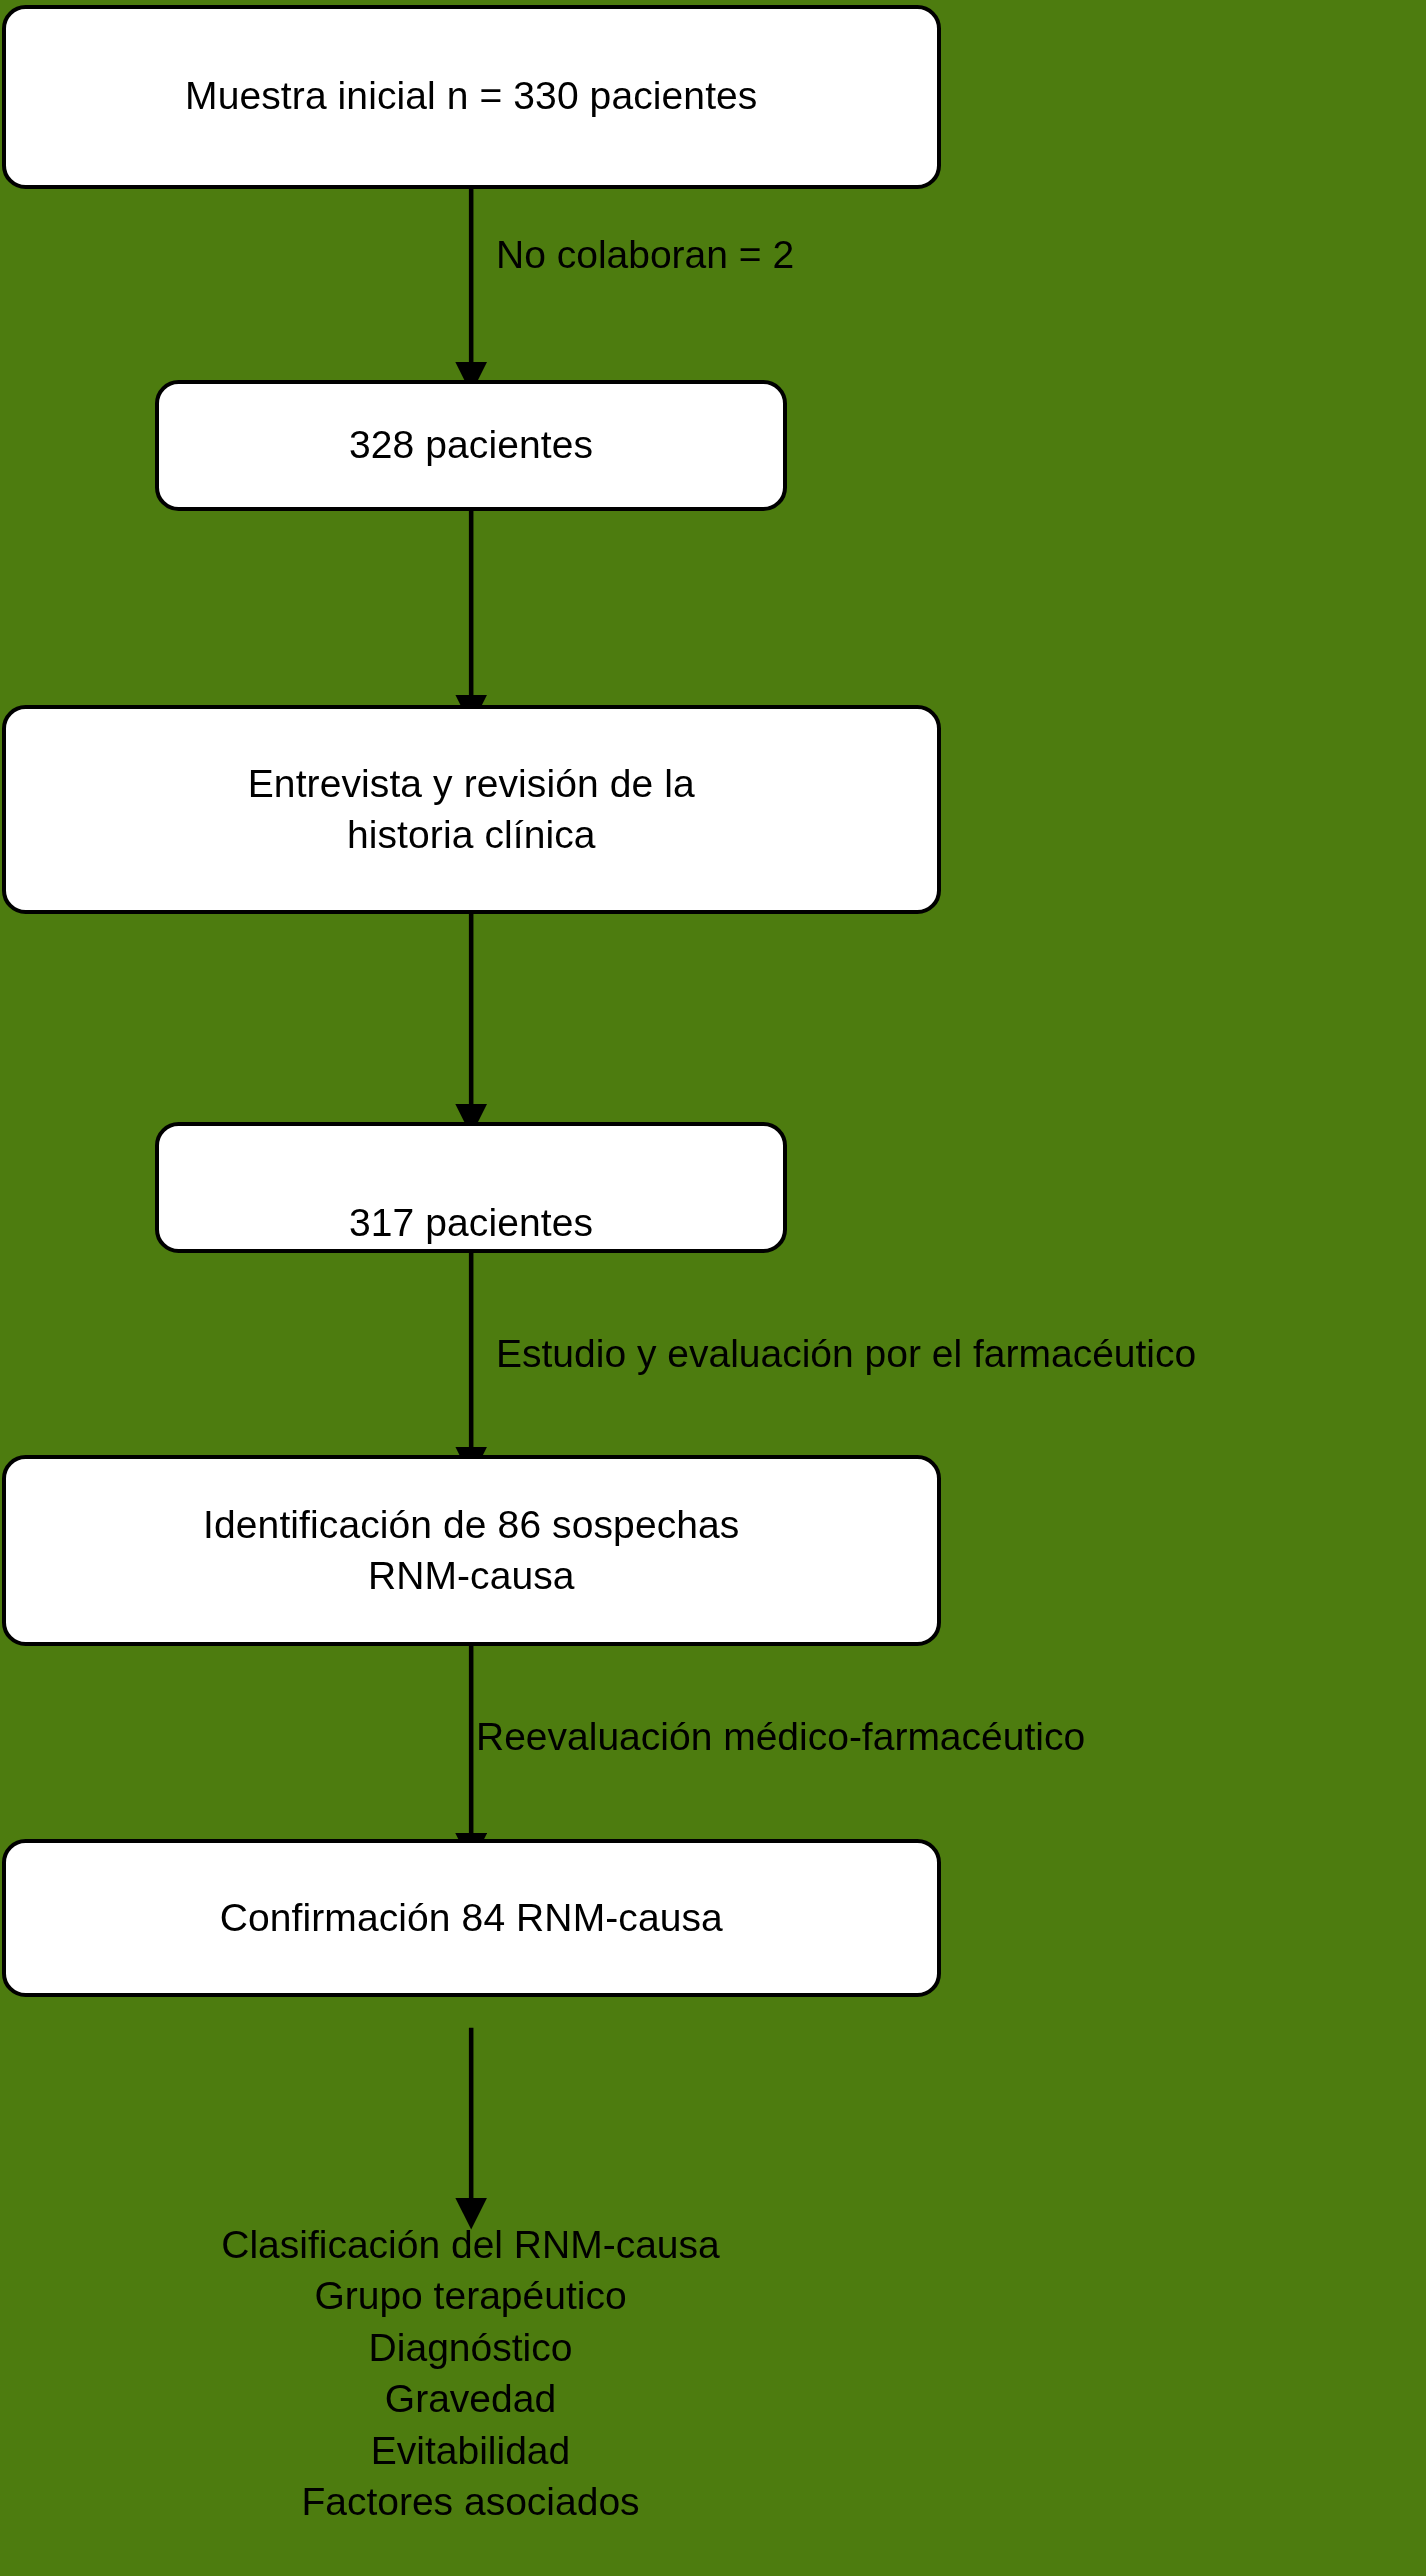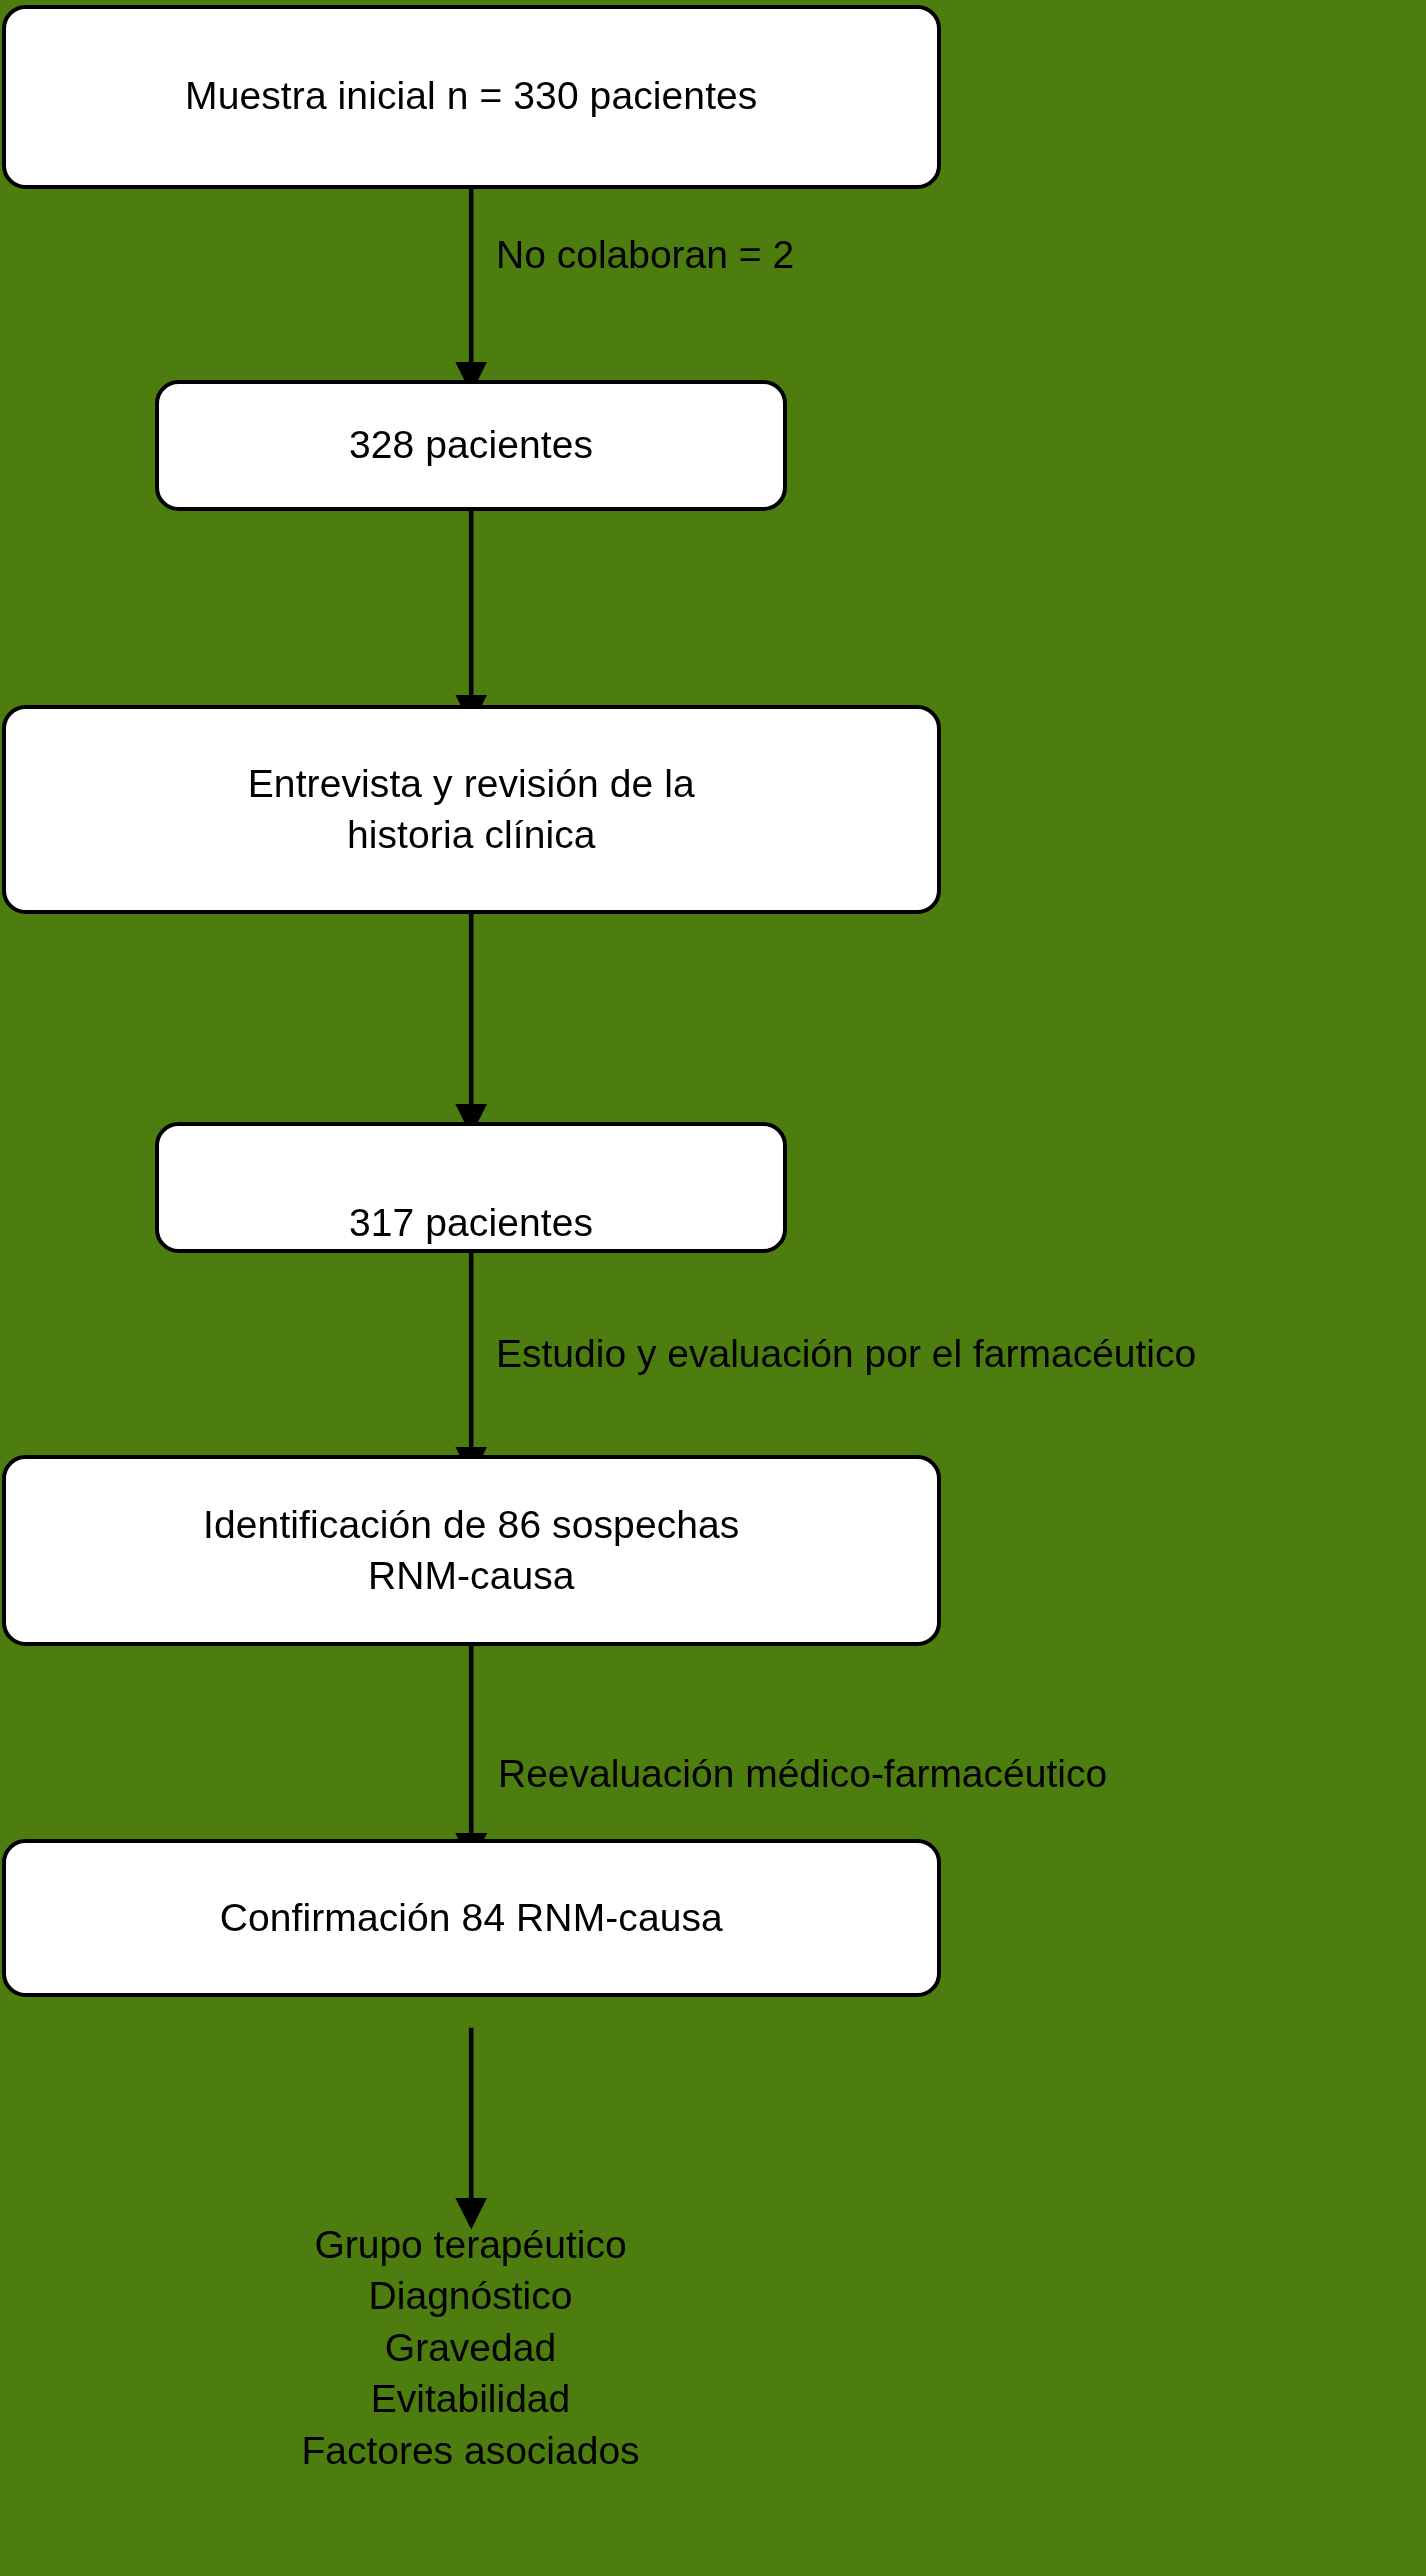--- a/index.html
+++ b/index.html
@@ -115,27 +115,28 @@
     <span class="node-label">317 pacientes</span>
   </div>
 
   <div class="edge-caption" style="left:496px; top:1330px;">Estudio y evaluación por el farmacéutico</div>
 
   <div class="node-box" style="left:1.8px; top:1455px; width:939px; height:191px;">
     <span class="node-label">Identificación de 86 sospechas
 RNM-causa</span>
   </div>
 
-  <div class="edge-caption" style="left:498px; top:1713px;margin-top:37px;">Reevaluación médico-farmacéutico</div>
+  <div class="edge-caption" style="left:476px; top:1713px;">Reevaluación médico-farmacéutico</div>
 
   <div class="node-box" style="left:1.8px; top:1839px; width:939px; height:158px;">
     <span class="node-label">Confirmación 84 RNM-causa</span>
   </div>
 
   <div id="outcome-list" style="top:2219px;">
+    <div class="outcome-item">Clasificación del RNM-causa</div>
     <div class="outcome-item">Grupo terapéutico</div>
     <div class="outcome-item">Diagnóstico</div>
     <div class="outcome-item">Gravedad</div>
     <div class="outcome-item">Evitabilidad</div>
     <div class="outcome-item">Factores asociados</div>
   </div>
 
 </div>
 
 

